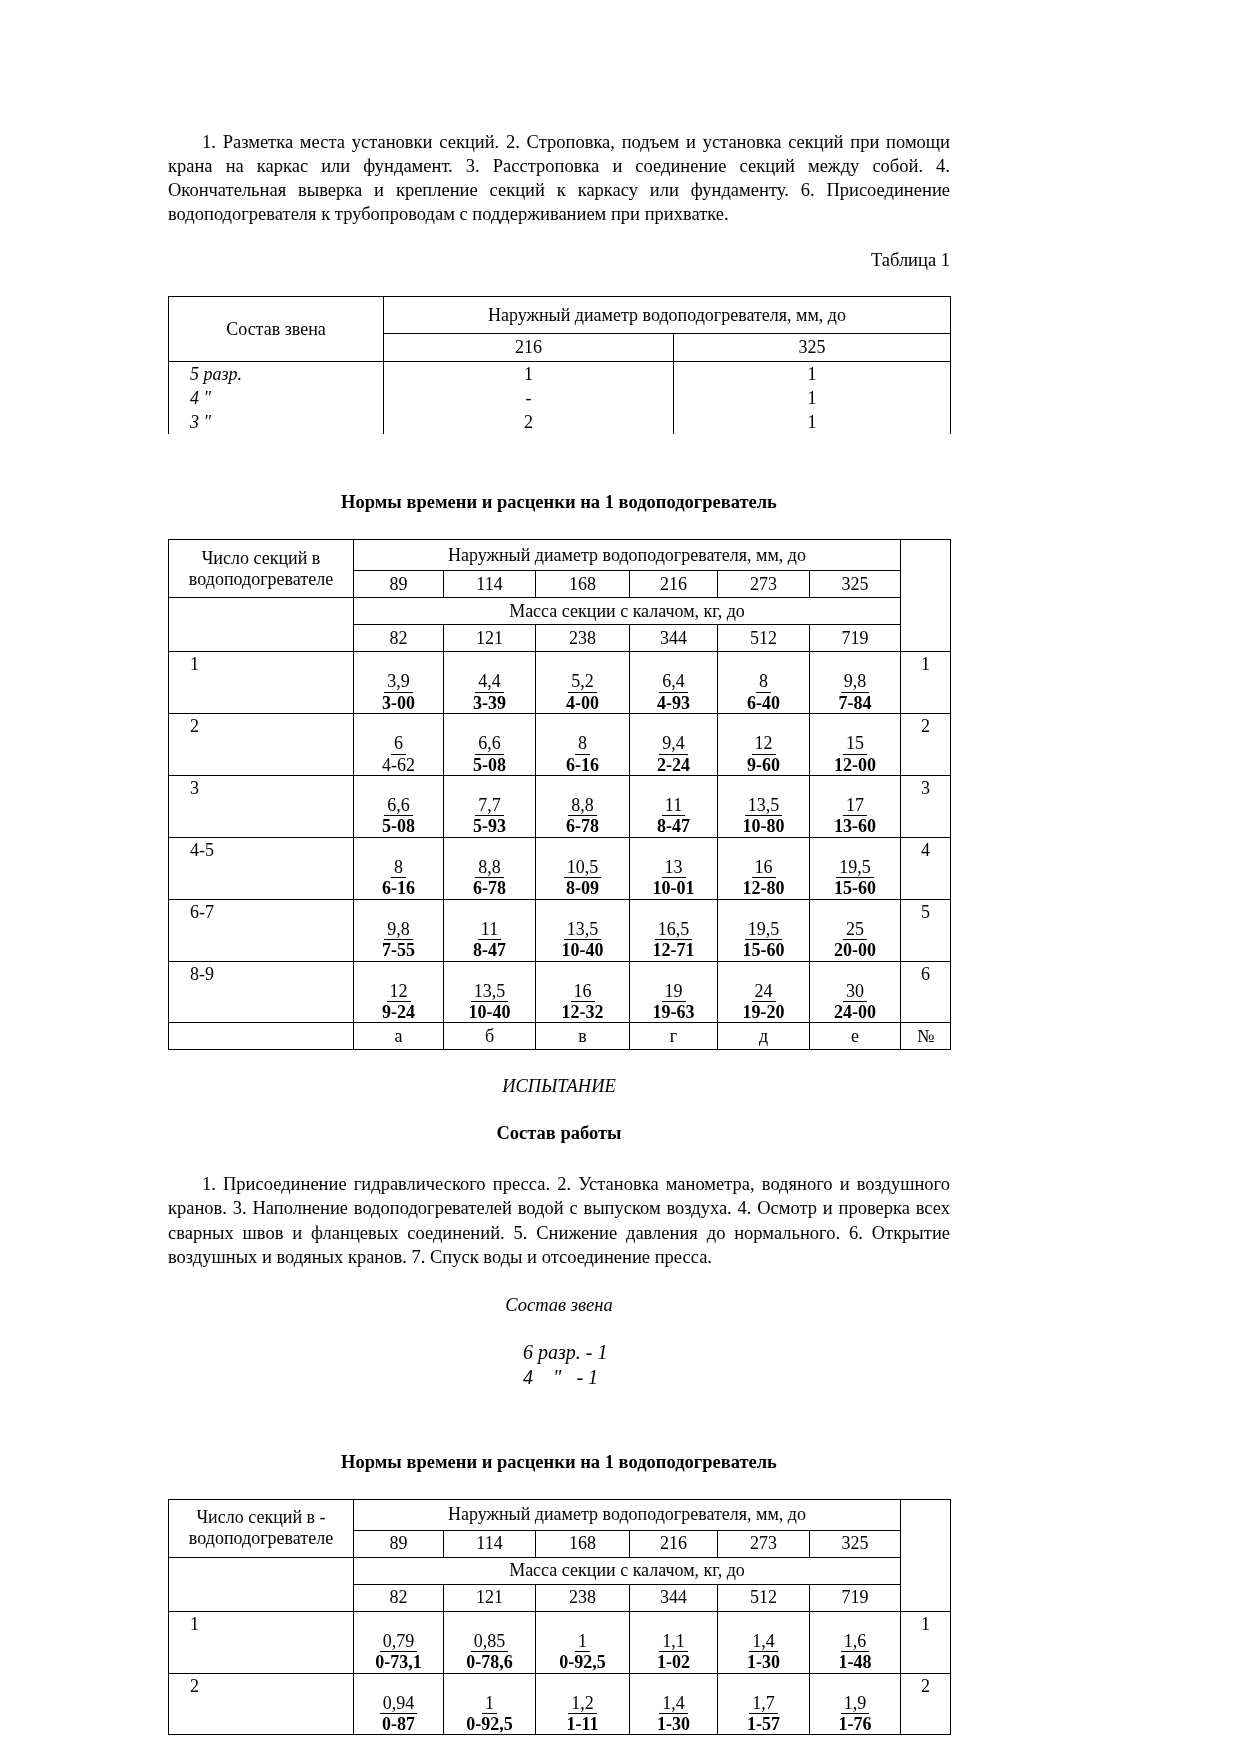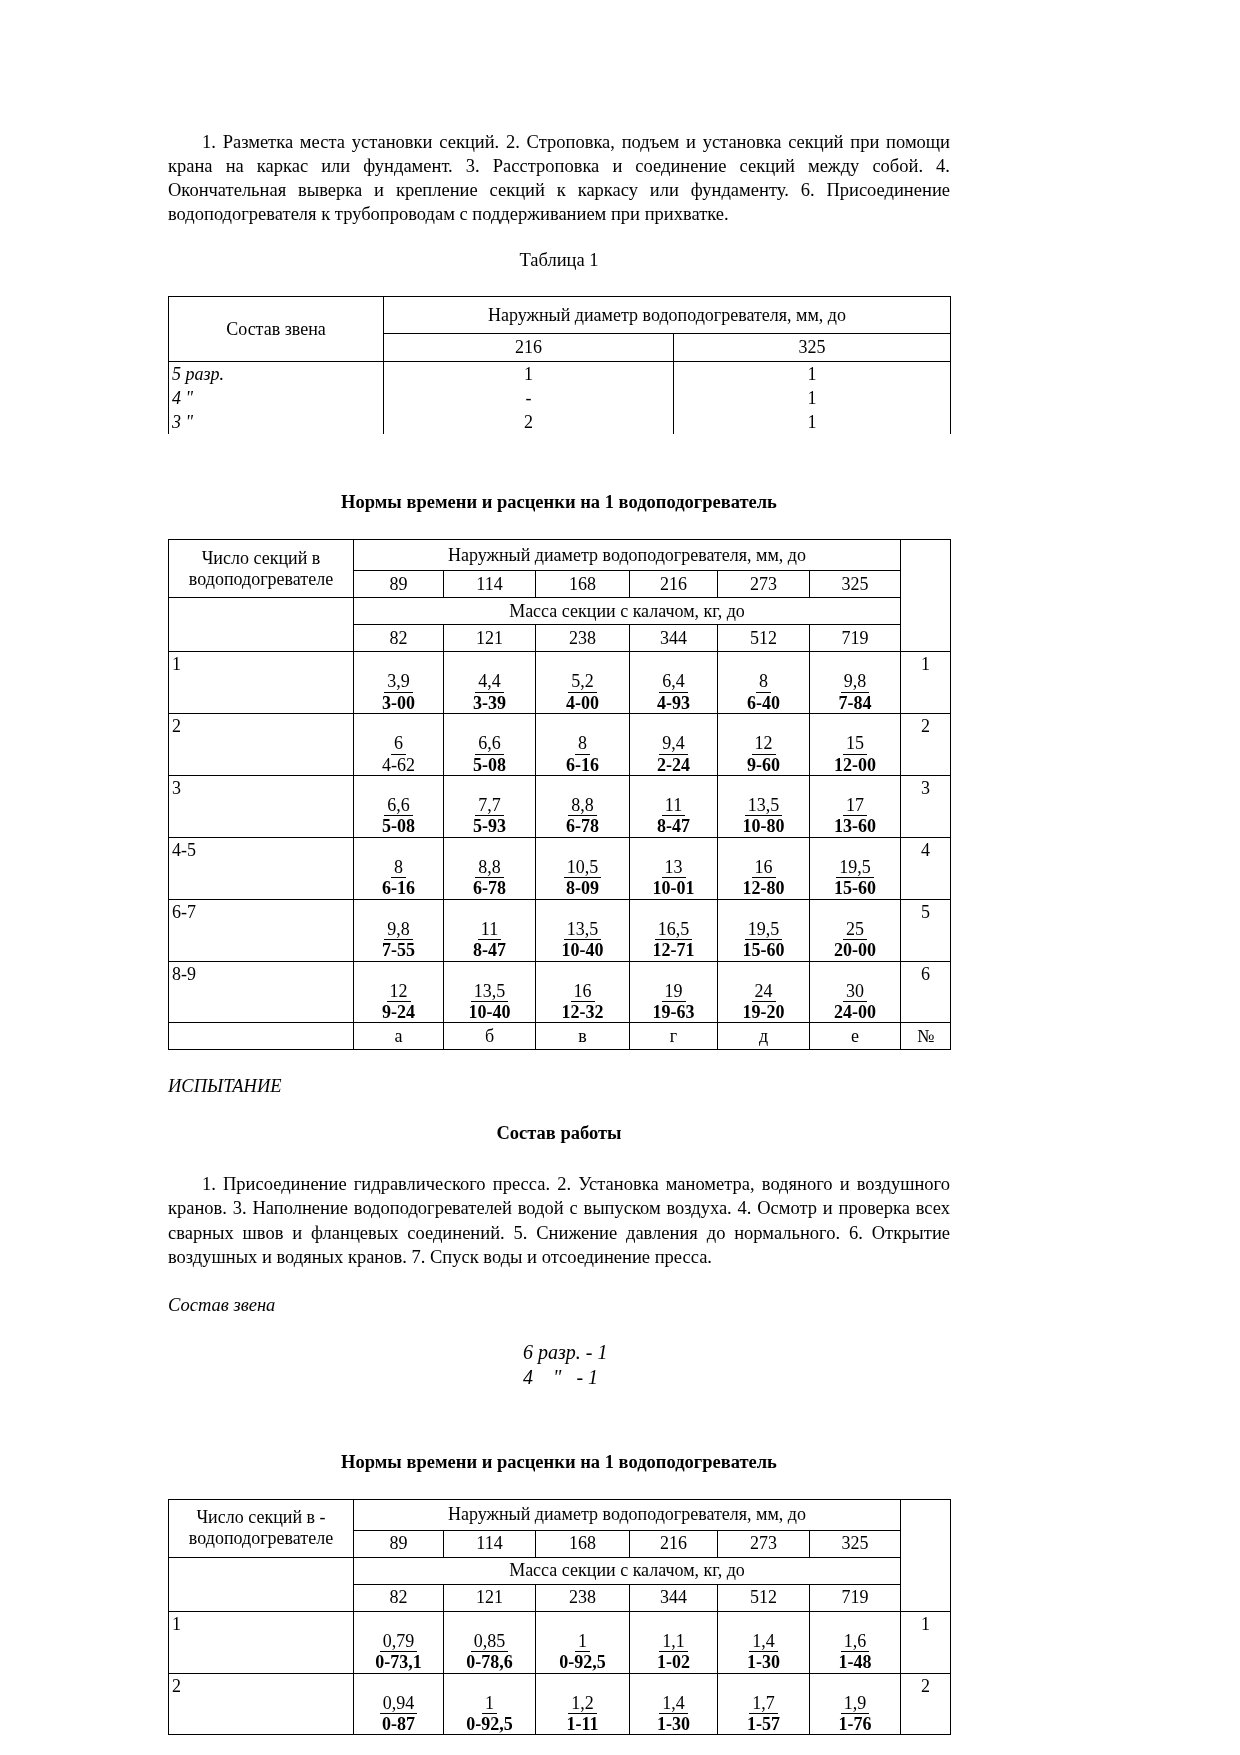--- a/index.html
+++ b/index.html
@@ -26,32 +26,33 @@
   
   .para {
     font-size: 18.5px;
     line-height: 1.30;
     text-align: justify;
     text-indent: 34px;
     margin: 0;
   }
   .tablabel {
     font-size: 18.5px;
-    text-align: center;
+    text-align: right;
     margin: 0;
   }
   .ctitle {
     font-size: 18.5px;
     font-weight: bold;
     text-align: center;
     margin: 0;
   }
   .citalic {
     font-size: 18.5px;
     font-style: italic;
+    text-align: center;
     margin: 0;
   }
   .cbold {
     font-size: 18.5px;
     font-weight: bold;
     text-align: center;
     margin: 0;
   }
   .crew {
     font-size: 20px;
@@ -68,21 +69,21 @@
     width: 782px;
     table-layout: fixed;
   }
   table td {
     border: 1.3px solid #000;
     font-size: 18px;
     padding: 0;
     vertical-align: middle;
   }
   .ctr  { text-align: center; }
-  .lft  { text-align: left; padding-left: 3px; }
+  .lft  { text-align: left; padding-left: 21px; }
   .ital { font-style: italic; }
 
   
   #table-one td { height: 27px; }
   #table-one .hdrtall { height: 36px; }
   #table-one .rowline { height: 24px; border-top: none; border-bottom: none; }
   #table-one .rowfirst { border-bottom: none; }
   #table-one .rowmid { border-top: none; border-bottom: none; }
   #table-one .rowlast { border-top: none; }
 

